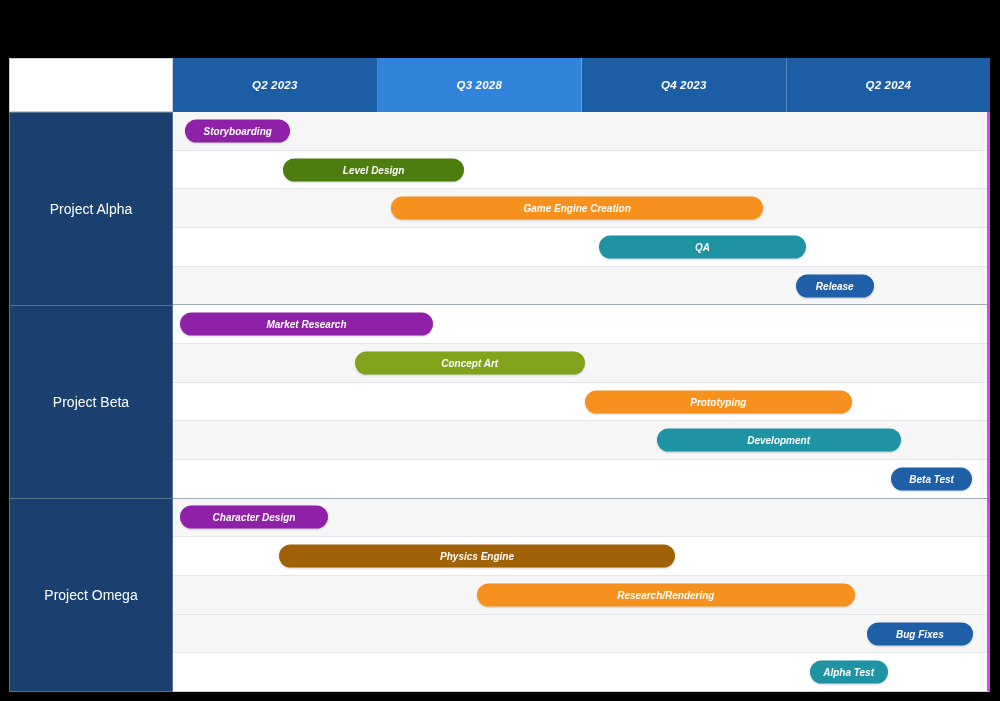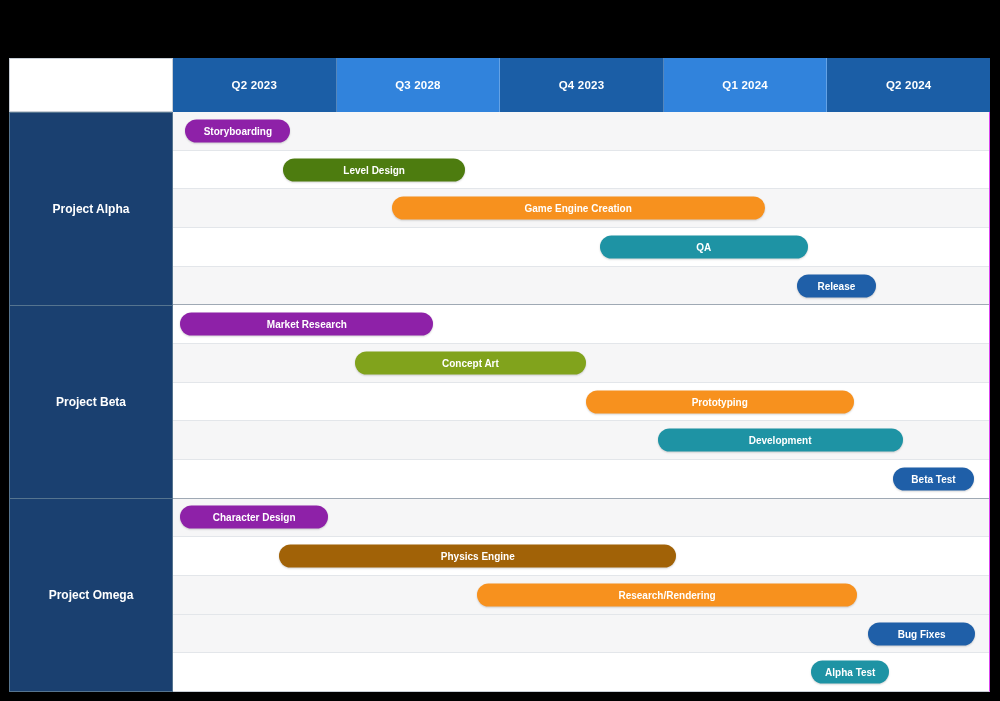--- a/index.html
+++ b/index.html
@@ -67,36 +67,37 @@
     display: flex;
     flex-direction: column;
     box-sizing: border-box;
   }
   .group-label {
     flex: 1 1 0;
     display: flex;
     align-items: center;
     justify-content: center;
     color: #ffffff;
-    font-size: 12px;
-    font-weight: bold;
+    font-size: 14px;
+    font-weight: normal;
     border: 1px solid #55748f;
     border-top: none;
     box-sizing: border-box;
     text-align: center;
   }
   .group-label:first-child { border-top: 1px solid #55748f; }
 
   .rows-col {
     flex: 1 1 0;
     display: flex;
     flex-direction: column;
     box-sizing: border-box;
-    border-right: 1px solid #d946ef;
+    border-right: 3px solid #d946ef;
     border-bottom: 1px solid #c8ced6;
+    font-style: italic;
   }
   .group-block {
     display: flex;
     flex-direction: column;
     flex: 1 1 0;
   }
   .group-block + .group-block { border-top: 1px solid #9fa9b4; }
 
   .task-row {
     flex: 1 1 0;
@@ -127,25 +128,24 @@
   }
 </style>
 </head>
 <body>
 
 <div id="stage">
   <div id="gantt">
 
     <div class="header-row">
       <div class="corner-cell"></div>
-      <div id="quarter-headers" style="display:flex;flex:1 1 0;">
+      <div id="quarter-headers" style="display:flex;flex:1 1 0;font-style:italic;">
           <div class="q-cell" style="background: rgb(27, 94, 166);">Q2 2023</div>
           <div class="q-cell" style="background: rgb(49, 131, 220);">Q3 2028</div>
           <div class="q-cell" style="background: rgb(27, 94, 166);">Q4 2023</div>
-          <div class="q-cell" style="background: rgb(49, 131, 220);">Q1 2024</div>
           <div class="q-cell" style="background: rgb(27, 94, 166);">Q2 2024</div>
         </div>
     </div>
 
     <div class="body-area">
       <div class="label-col" id="label-col">
           <div class="group-label" style="background: rgb(26, 64, 112);">Project Alpha</div>
           <div class="group-label" style="background: rgb(26, 64, 112);">Project Beta</div>
           <div class="group-label" style="background: rgb(26, 64, 112);">Project Omega</div>
         </div>

